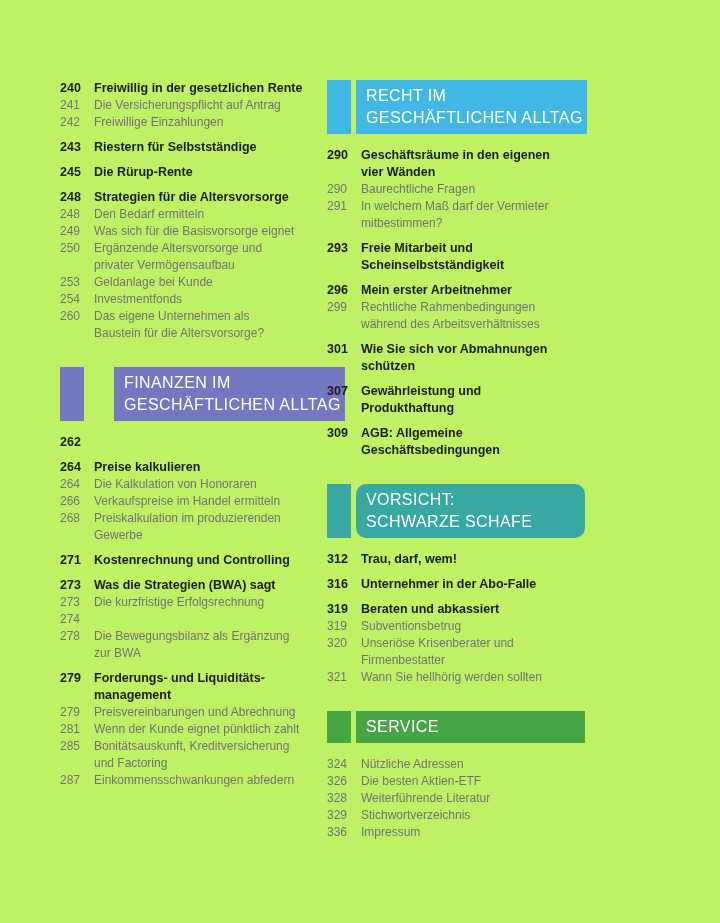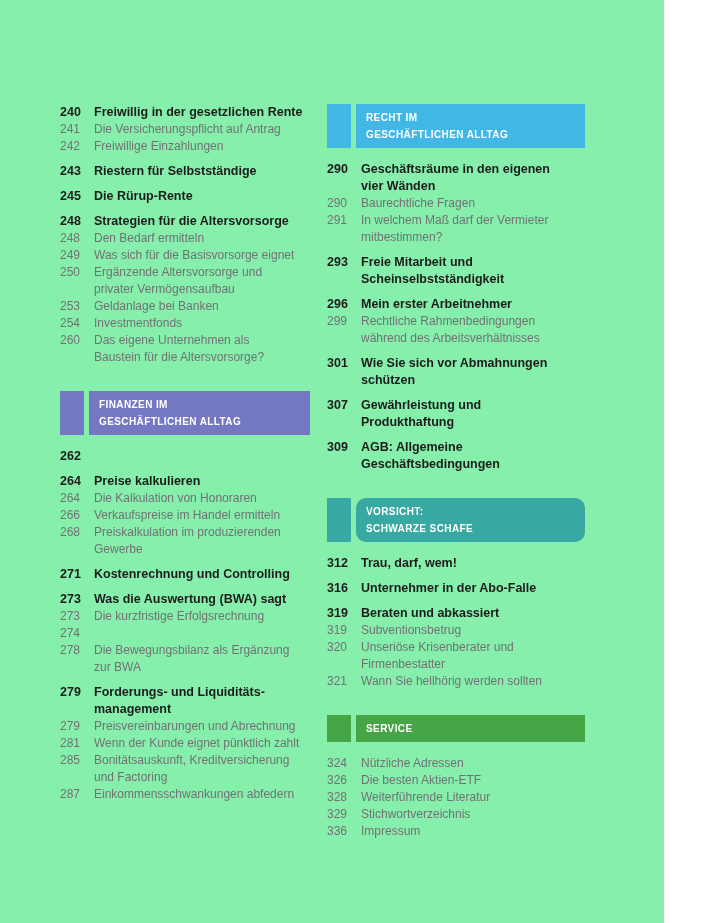--- a/index.html
+++ b/index.html
@@ -2,26 +2,26 @@
 <html><head>
 <meta charset="utf-8">
 <style>
   html, body {
     margin: 0;
     padding: 0;
     background: #ffffff;
   }
   .page {
     position: relative;
-    width: 664px;
+    width: 720px;
     height: 923px;
-    background: #86efac;
+    background: #bef264;
     font-family: "Liberation Sans", "DejaVu Sans", sans-serif;
     box-sizing: border-box;
-    padding: 104px 0 0 60px;
+    padding: 80px 0 0 60px;
     display: flex;
     overflow: hidden;
   }
   .col {
     flex: none;
   }
   .col-left  { width: 250px; }
   .col-right { width: 258px; margin-left: 17px; }
 
   
@@ -32,23 +32,23 @@
   }
   .col > .section-header:first-child { margin-top: 0; }
   .section-header .sq {
     width: 24px;
     flex: none;
     margin-right: 5px;
   }
   .section-header .bar {
     flex: 1;
     color: #ffffff;
-    font-weight: bold;
-    font-size: 10px;
-    line-height: 17px;
+    font-weight: normal;
+    font-size: 16px;
+    line-height: 22px;
     letter-spacing: 0.4px;
     padding: 5px 4px 5px 10px;
     white-space: pre;
   }
 
   
   .group { margin-bottom: 8px; }
   .row {
     display: flex;
     font-size: 12px;
@@ -112,35 +112,35 @@
           <span class="num">249</span>
           <span class="txt">Was sich für die Basisvorsorge eignet</span>
         </div>
         <div class="row">
           <span class="num">250</span>
           <span class="txt">Ergänzende Altersvorsorge und
 privater Vermögensaufbau</span>
         </div>
         <div class="row">
           <span class="num">253</span>
-          <span class="txt">Geldanlage bei Banken</span>
+          <span class="txt">Geldanlage bei Kunde</span>
         </div>
         <div class="row">
           <span class="num">254</span>
           <span class="txt">Investmentfonds</span>
         </div>
         <div class="row">
           <span class="num">260</span>
           <span class="txt">Das eigene Unternehmen als
 Baustein für die Altersvorsorge?</span>
         </div>
       </div>
       <div class="section-header">
         <div class="sq" style="background: rgb(116, 120, 195);"></div>
-        <div class="bar" style="background: rgb(116, 120, 195);">FINANZEN IM
+        <div class="bar" style="background: rgb(116, 120, 195); margin-left: 25px;">FINANZEN IM
 GESCHÄFTLICHEN ALLTAG</div>
       </div>
       <div class="group">
         <div class="row bold">
           <span class="num">262</span>
         </div>
       </div>
       <div class="group">
         <div class="row bold">
           <span class="num">264</span>
@@ -162,21 +162,21 @@
       </div>
       <div class="group">
         <div class="row bold">
           <span class="num">271</span>
           <span class="txt">Kostenrechnung und Controlling</span>
         </div>
       </div>
       <div class="group">
         <div class="row bold">
           <span class="num">273</span>
-          <span class="txt">Was die Auswertung (BWA) sagt</span>
+          <span class="txt">Was die Strategien (BWA) sagt</span>
         </div>
         <div class="row">
           <span class="num">273</span>
           <span class="txt">Die kurzfristige Erfolgsrechnung</span>
         </div>
         <div class="row">
           <span class="num">274</span>
         </div>
         <div class="row">
           <span class="num">278</span>

